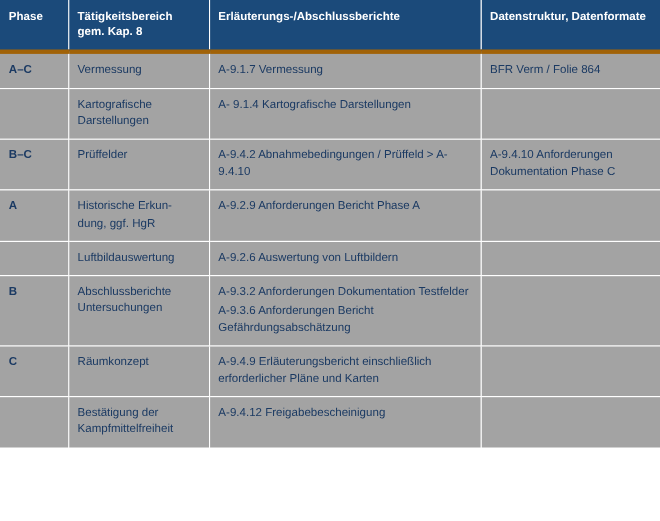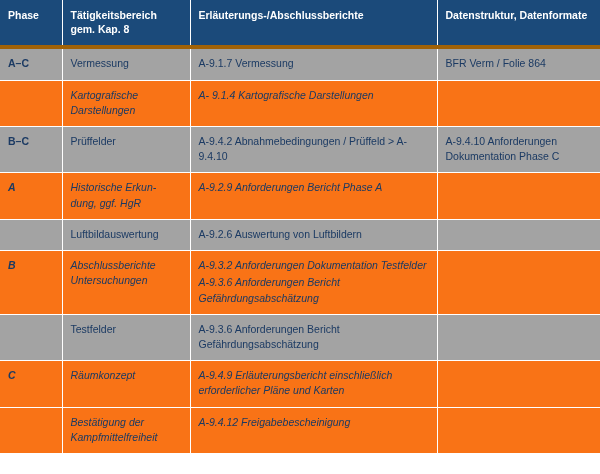--- a/index.html
+++ b/index.html
@@ -48,21 +48,21 @@
   tbody td {
     vertical-align: top;
     padding: 7px 8px 8px 8px;
     line-height: 1.45;
     border-bottom: 1px solid #ffffff;
     border-right: 1px solid #ffffff;
   }
   tbody td:last-child { border-right: none; }
 
   tbody tr.band-light td { background: #a3a3a3; }
-  tbody tr.band-lighter td { background: #f97316; font-style: italic; }
+  tbody tr.band-lighter td { background: #a3a3a3; }
 
   td.col-phase {
     font-weight: bold;
     color: #1b3a63;
   }
   td.col-area, td.col-report, td.col-data {
     color: #1b3a63;
     font-weight: normal;
   }
   .cell-line { display: block; }
@@ -166,34 +166,20 @@
             <span class="cell-line">Abschlussberichte Untersuchungen</span>
           </td>
           <td class="col-report">
             <span class="cell-line">A-9.3.2 Anforderungen Dokumentation Testfelder</span>
             <span class="cell-line">A-9.3.6 Anforderungen Bericht Gefährdungsabschätzung</span>
           </td>
           <td class="col-data">
             <span class="cell-line"></span>
           </td>
         </tr>
-        <tr class="band-light">
-          <td class="col-phase">
-            <span class="cell-line"></span>
-          </td>
-          <td class="col-area">
-            <span class="cell-line">Testfelder</span>
-          </td>
-          <td class="col-report">
-            <span class="cell-line">A-9.3.6 Anforderungen Bericht Gefährdungsabschätzung</span>
-          </td>
-          <td class="col-data">
-            <span class="cell-line"></span>
-          </td>
-        </tr>
         <tr class="band-lighter">
           <td class="col-phase">
             <span class="cell-line">C</span>
           </td>
           <td class="col-area">
             <span class="cell-line">Räumkonzept</span>
           </td>
           <td class="col-report">
             <span class="cell-line">A-9.4.9 Erläuterungsbericht einschließlich erforderlicher Pläne und Karten</span>
           </td>

